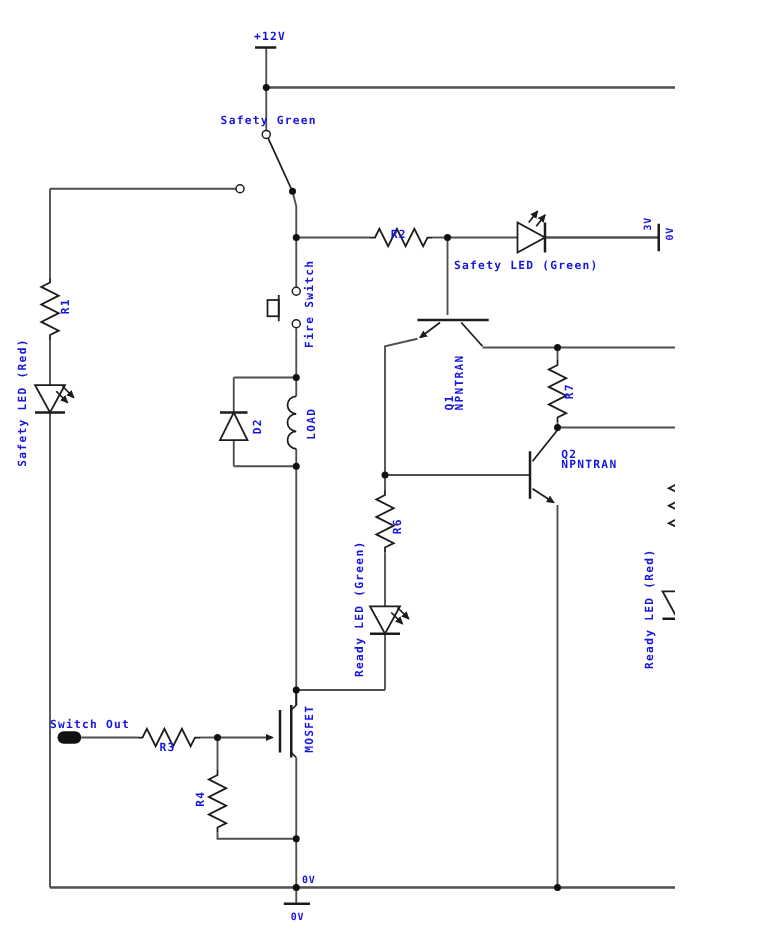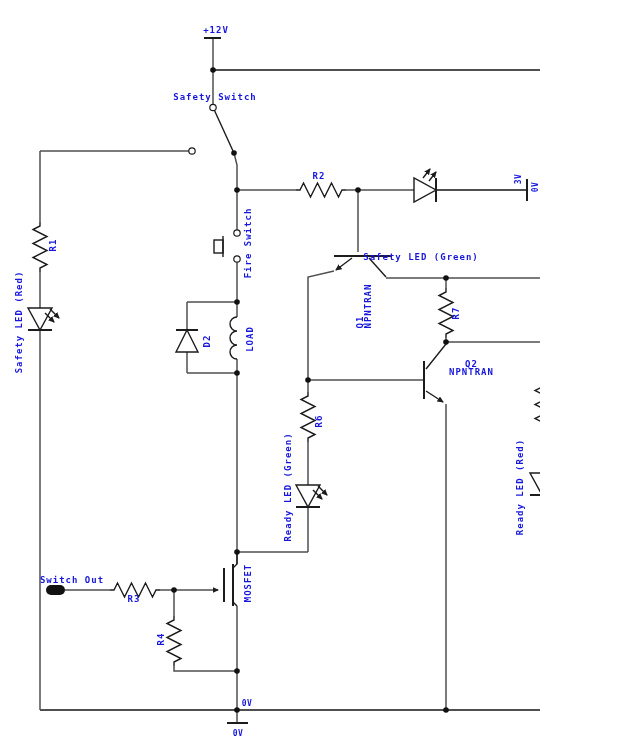--- a/index.html
+++ b/index.html
@@ -213,33 +213,33 @@
     <circle class="dot" cx="237" cy="373" r="2.8"></circle>
     <circle class="dot" cx="237" cy="552" r="2.8"></circle>
     <circle class="dot" cx="174" cy="590" r="2.8"></circle>
     <circle class="dot" cx="237" cy="671" r="2.8"></circle>
     <circle class="dot" cx="237" cy="710" r="2.8"></circle>
     <circle class="dot" cx="446" cy="710" r="2.8"></circle>
   </g>
 </svg>
 
 <div class="lbl" style="left:216px;top:30px;">+12V</div>
-<div class="lbl" style="left:215px;top:97px;">Safety Switch</div>
-<div class="lbl" style="left:319px;top:176px;">R2</div>
-<div class="lbl" style="left:421px;top:213px;margin-top:44px;">Safety LED (Green)</div>
+<div class="lbl" style="left:215px;top:97px;">Safety Green</div>
+<div class="lbl" style="left:319px;top:188px;">R2</div>
+<div class="lbl" style="left:421px;top:213px;">Safety LED (Green)</div>
 <div class="lbl v small" style="left:519px;top:179px;">3V</div>
 <div class="lbl v small" style="left:536px;top:187px;">0V</div>
 <div class="lbl v" style="left:248px;top:243px;">Fire Switch</div>
 <div class="lbl v" style="left:53px;top:245px;">R1</div>
 <div class="lbl v" style="left:19px;top:322px;">Safety LED (Red)</div>
 <div class="lbl v" style="left:207px;top:341px;">D2</div>
 <div class="lbl v" style="left:250px;top:339px;">LOAD</div>
 <div class="lbl v" style="left:364px;top:306px;"><div>Q1</div><div>NPNTRAN</div></div>
 <div class="lbl v" style="left:456px;top:313px;">R7</div>
-<div class="lbl tl" style="left:449px;top:361px;text-align:center;"><div>Q2</div><div>NPNTRAN</div></div>
+<div class="lbl tl" style="left:449px;top:361px;"><div>Q2</div><div>NPNTRAN</div></div>
 <div class="lbl v" style="left:319px;top:421px;">R6</div>
 <div class="lbl v" style="left:288px;top:487px;">Ready LED (Green)</div>
 <div class="lbl v" style="left:553px;top:410px;">R5</div>
 <div class="lbl v" style="left:520px;top:487px;">Ready LED (Red)</div>
 <div class="lbl" style="left:72px;top:580px;">Switch Out</div>
 <div class="lbl" style="left:134px;top:599px;">R3</div>
 <div class="lbl v" style="left:161px;top:639px;">R4</div>
 <div class="lbl v" style="left:248px;top:583px;">MOSFET</div>
 <div class="lbl small" style="left:247px;top:704px;">0V</div>
 <div class="lbl small" style="left:238px;top:734px;">0V</div>

